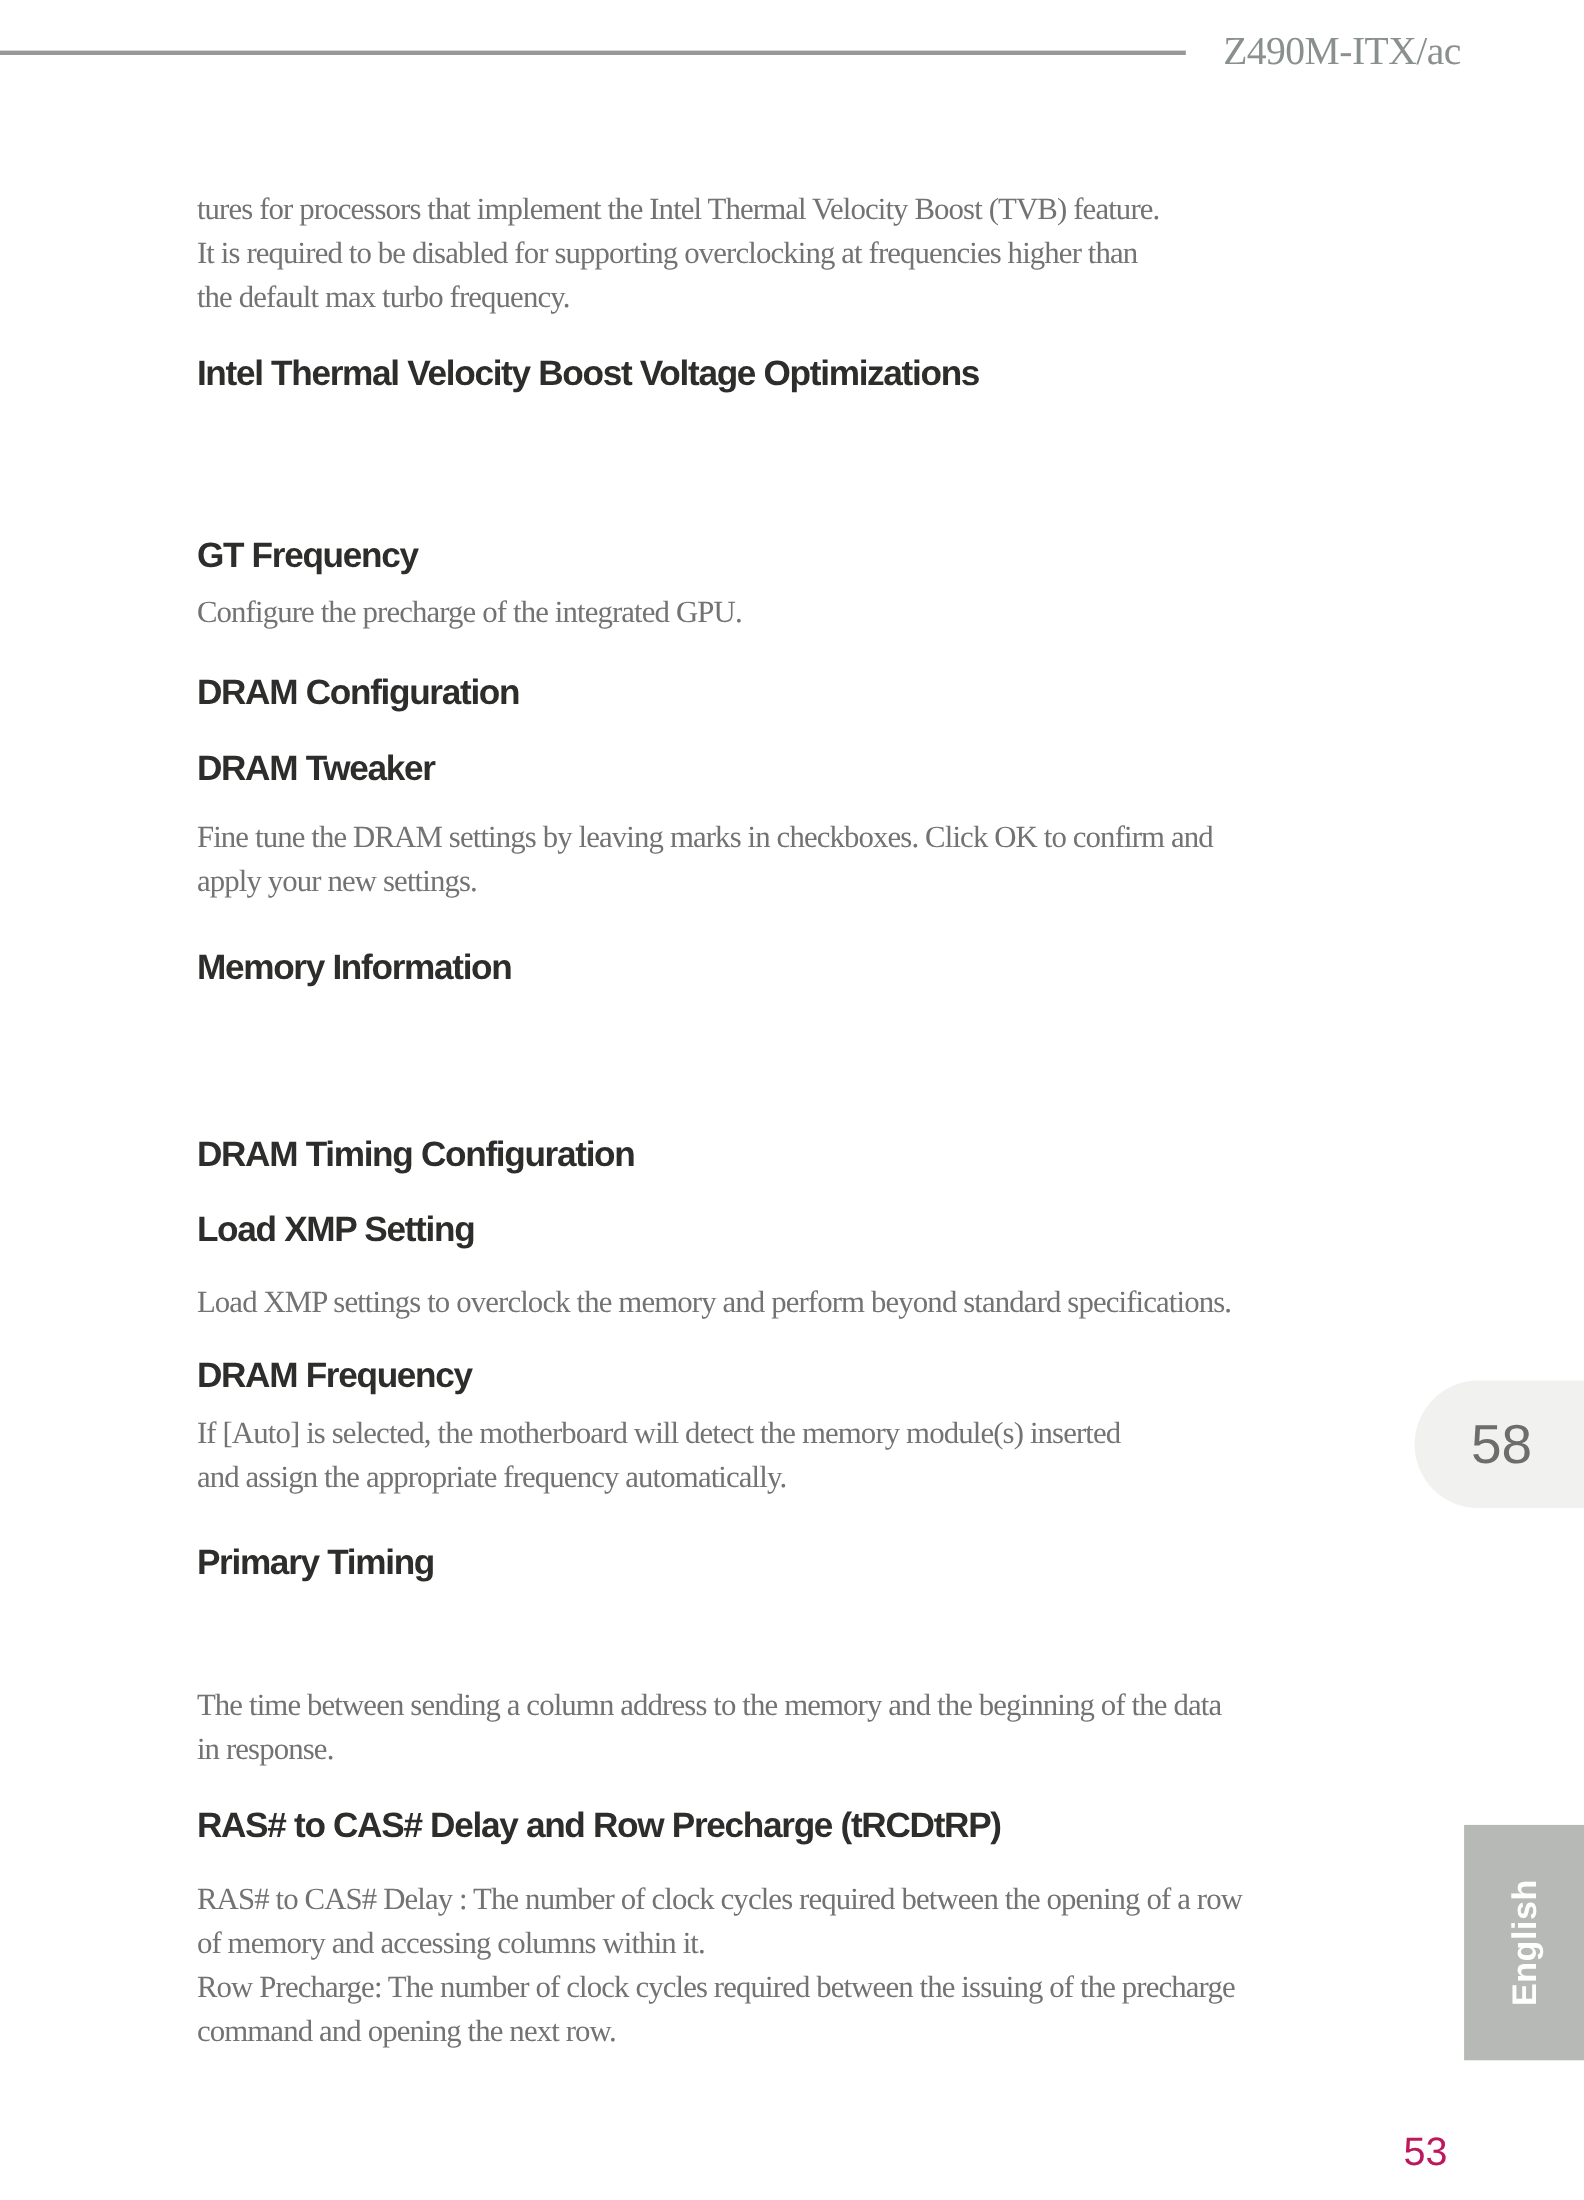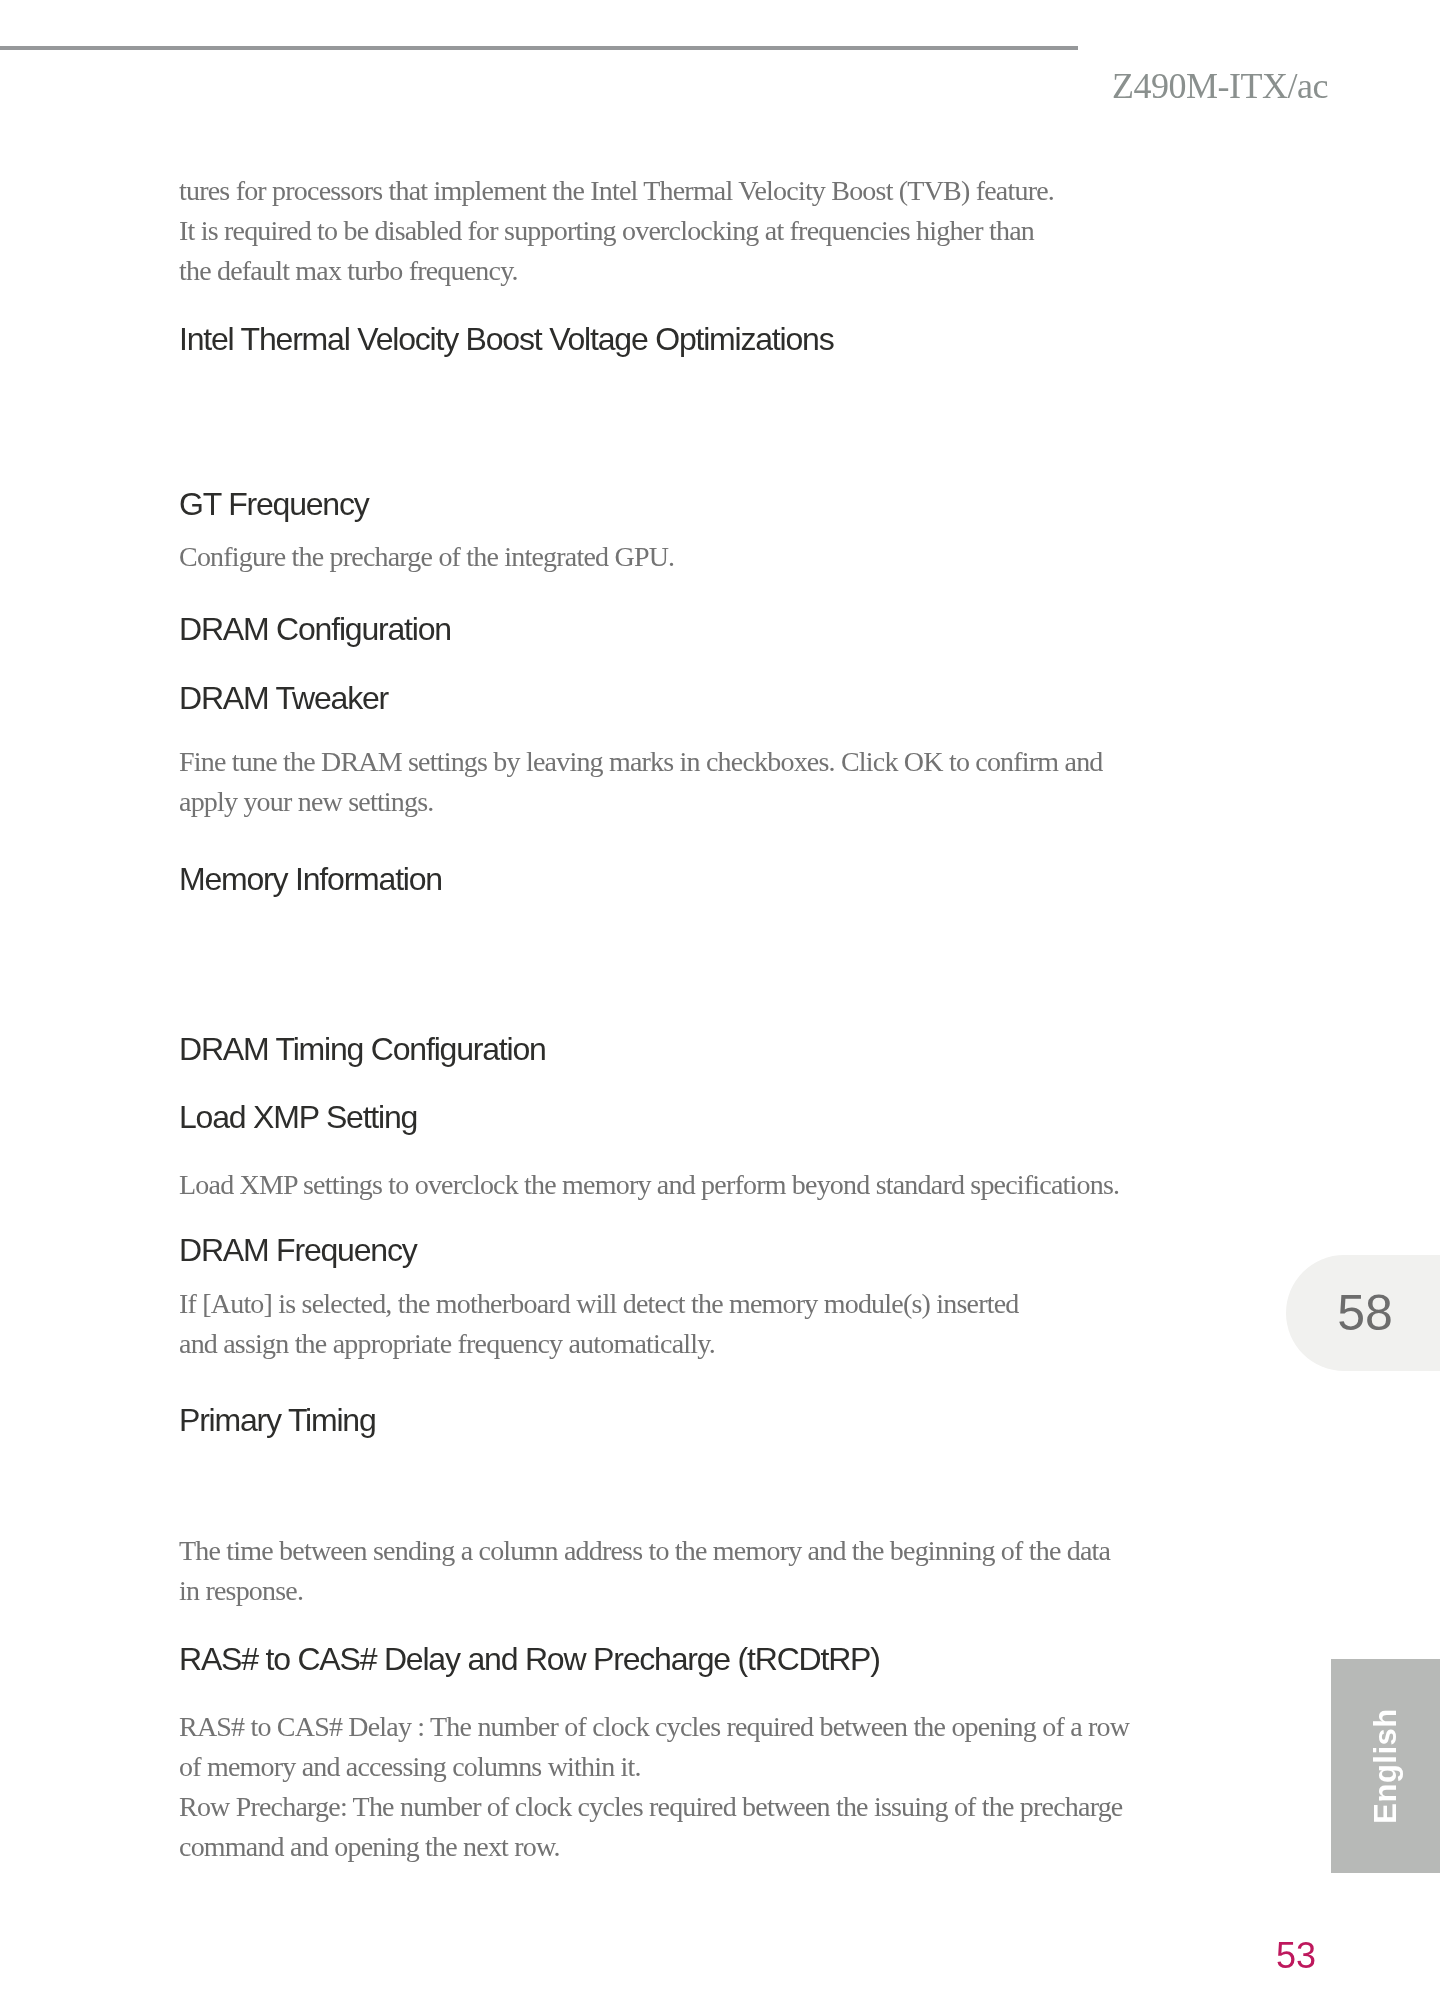--- a/index.html
+++ b/index.html
@@ -23,42 +23,41 @@
   }
   .header-title {
     position: absolute;
     left: 1112px; top: 26px;
     font-family: "Liberation Serif", serif;
     font-size: 36px;
     letter-spacing: -0.5px;
     color: #8a908e;
     line-height: 40px;
     white-space: nowrap;
-    margin-top: 40px;
   }
   
   .blk {
     position: absolute;
     left: 179px;
     width: 1060px;
     white-space: pre-line;
   }
   .para {
     font-family: "Liberation Serif", serif;
     font-size: 28px;
     line-height: 40px;
     letter-spacing: -0.8px;
     color: #737373;
   }
   .hding {
     font-family: "Liberation Sans", sans-serif;
     font-size: 32px;
     line-height: 40px;
     letter-spacing: -1.2px;
-    font-weight: 400;
+    font-weight: 700;
     color: #2d2d2b;
     white-space: nowrap;
   }
   
   .chapter-badge {
     position: absolute;
     left: 1286px; top: 1255px;
     width: 158px; height: 116px;
     background: #f1f1ef;
     border-top-left-radius: 58px;

